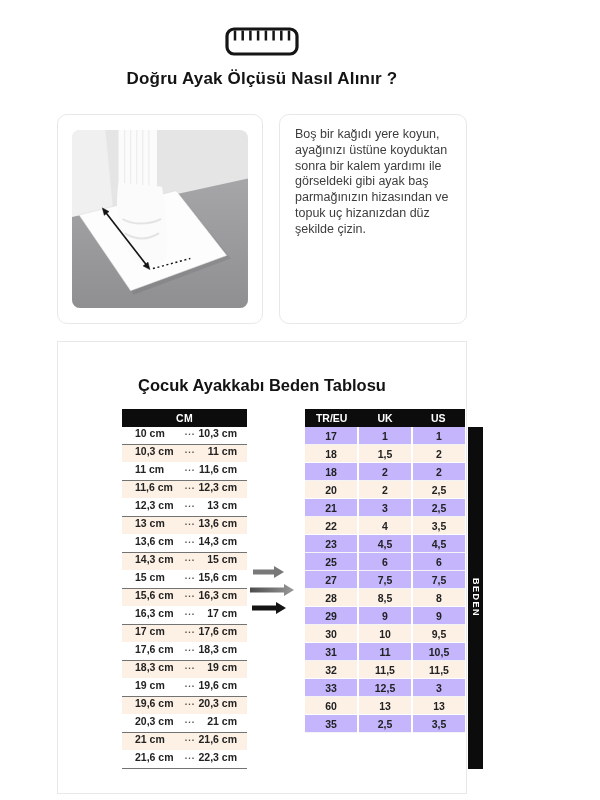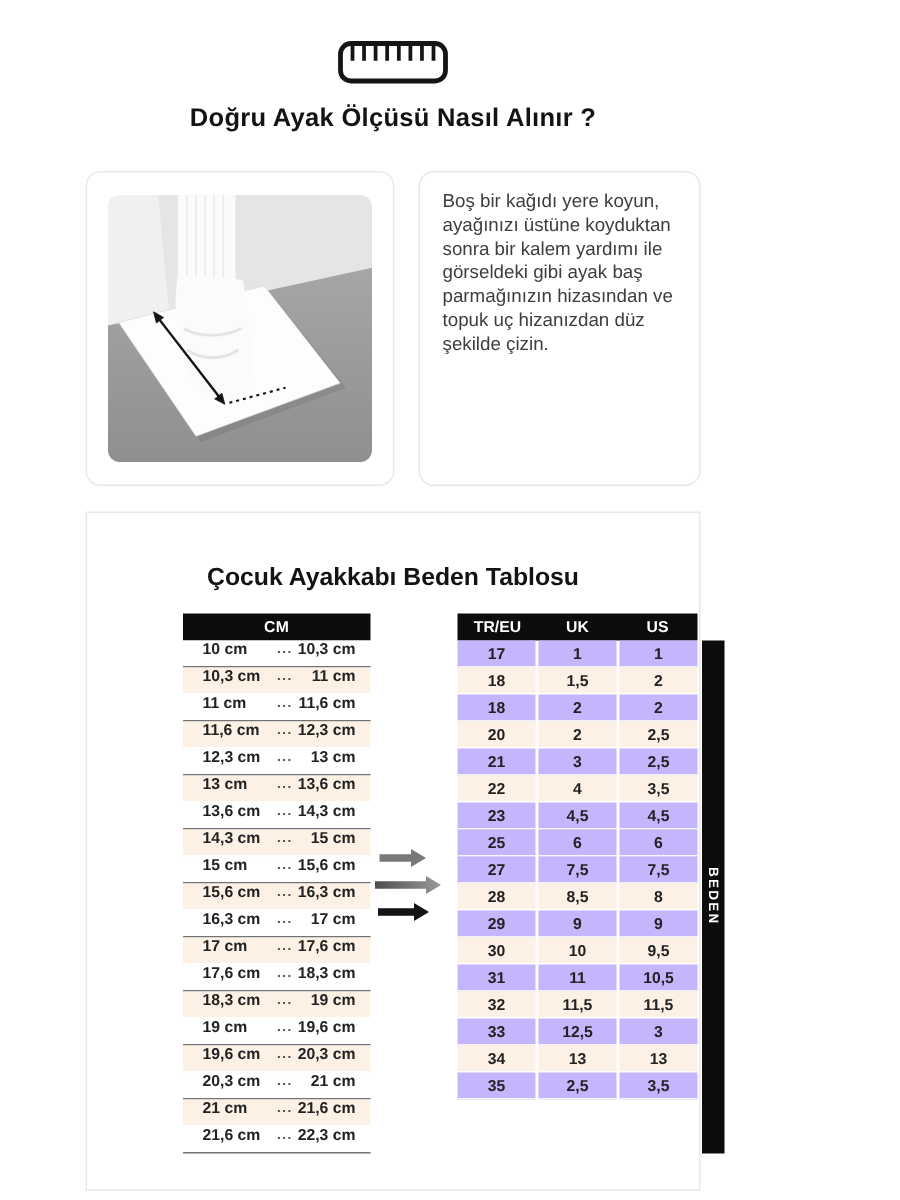--- a/index.html
+++ b/index.html
@@ -313,21 +313,21 @@
               <span>32</span>
               <span>11,5</span>
               <span>11,5</span>
             </div>
             <div class="size-row">
               <span>33</span>
               <span>12,5</span>
               <span>3</span>
             </div>
             <div class="size-row stripe">
-              <span>34</span>
+              <span>60</span>
               <span>13</span>
               <span>13</span>
             </div>
             <div class="size-row">
               <span>35</span>
               <span>2,5</span>
               <span>3,5</span>
             </div>
           </div>
       </div>

